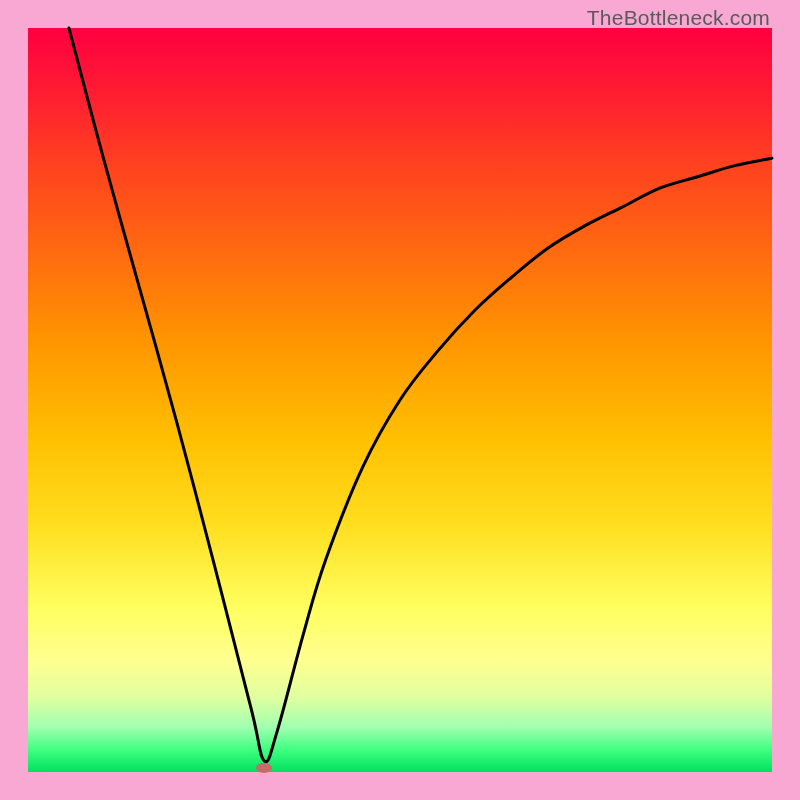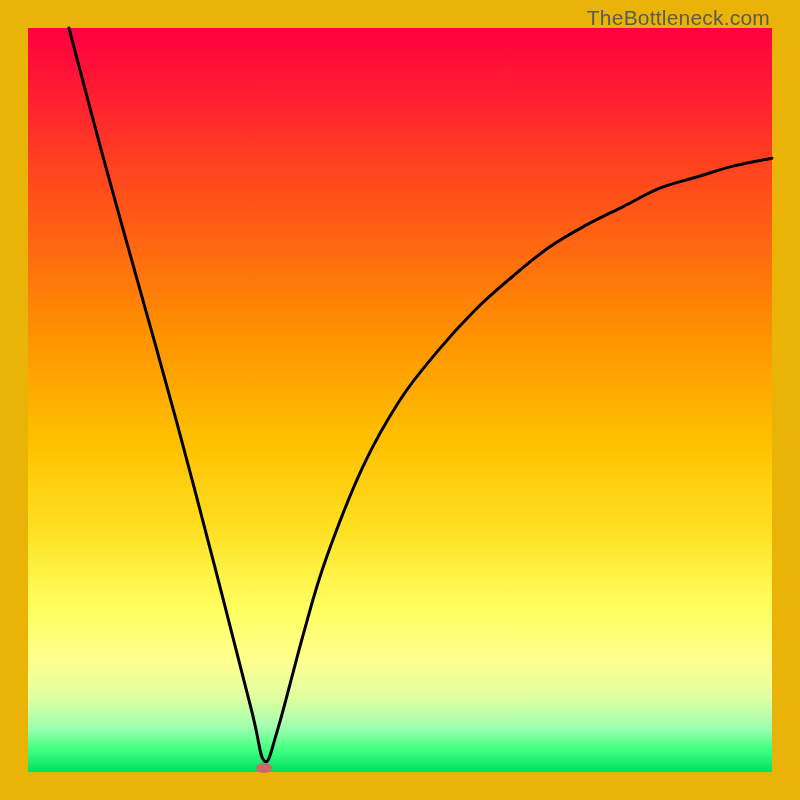--- a/index.html
+++ b/index.html
@@ -1,21 +1,21 @@
 <!DOCTYPE html>
 <html><head>
 <meta charset="utf-8">
 <style>
   * { margin: 0; padding: 0; box-sizing: border-box; }
   html, body { width: 800px; height: 800px; overflow: hidden; }
   body { background: #000; font-family: Arial, sans-serif; }
   .frame {
     width: 800px;
     height: 800px;
-    background: #eab308;
+    background: #f9a8d4;
     position: relative;
     padding-left: 15px;
   }
   .plot-area {
     position: absolute;
     left: 28px;
     top: 28px;
     width: 744px;
     height: 744px;
     background: linear-gradient(to bottom,

